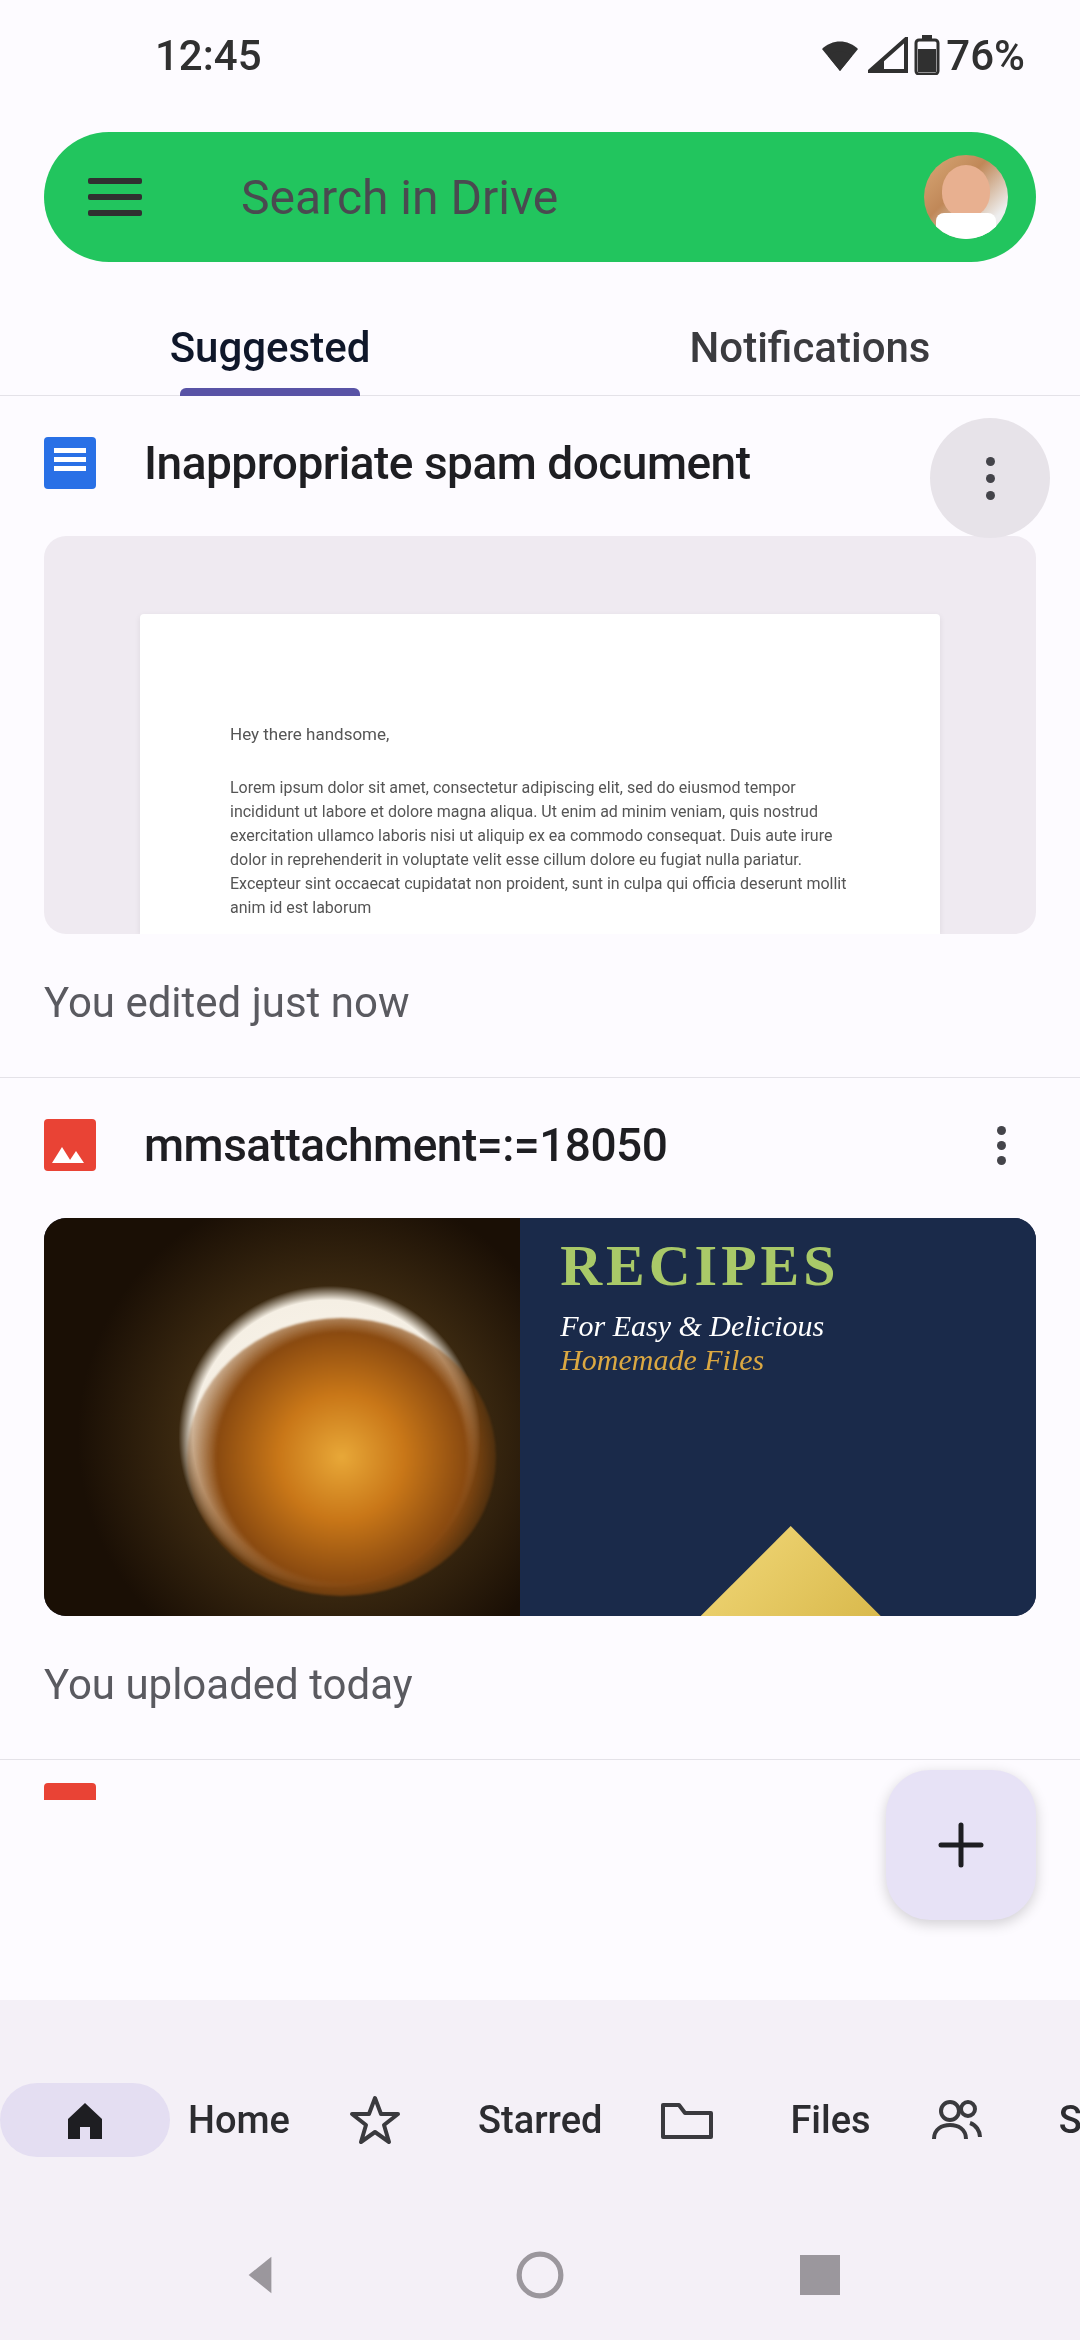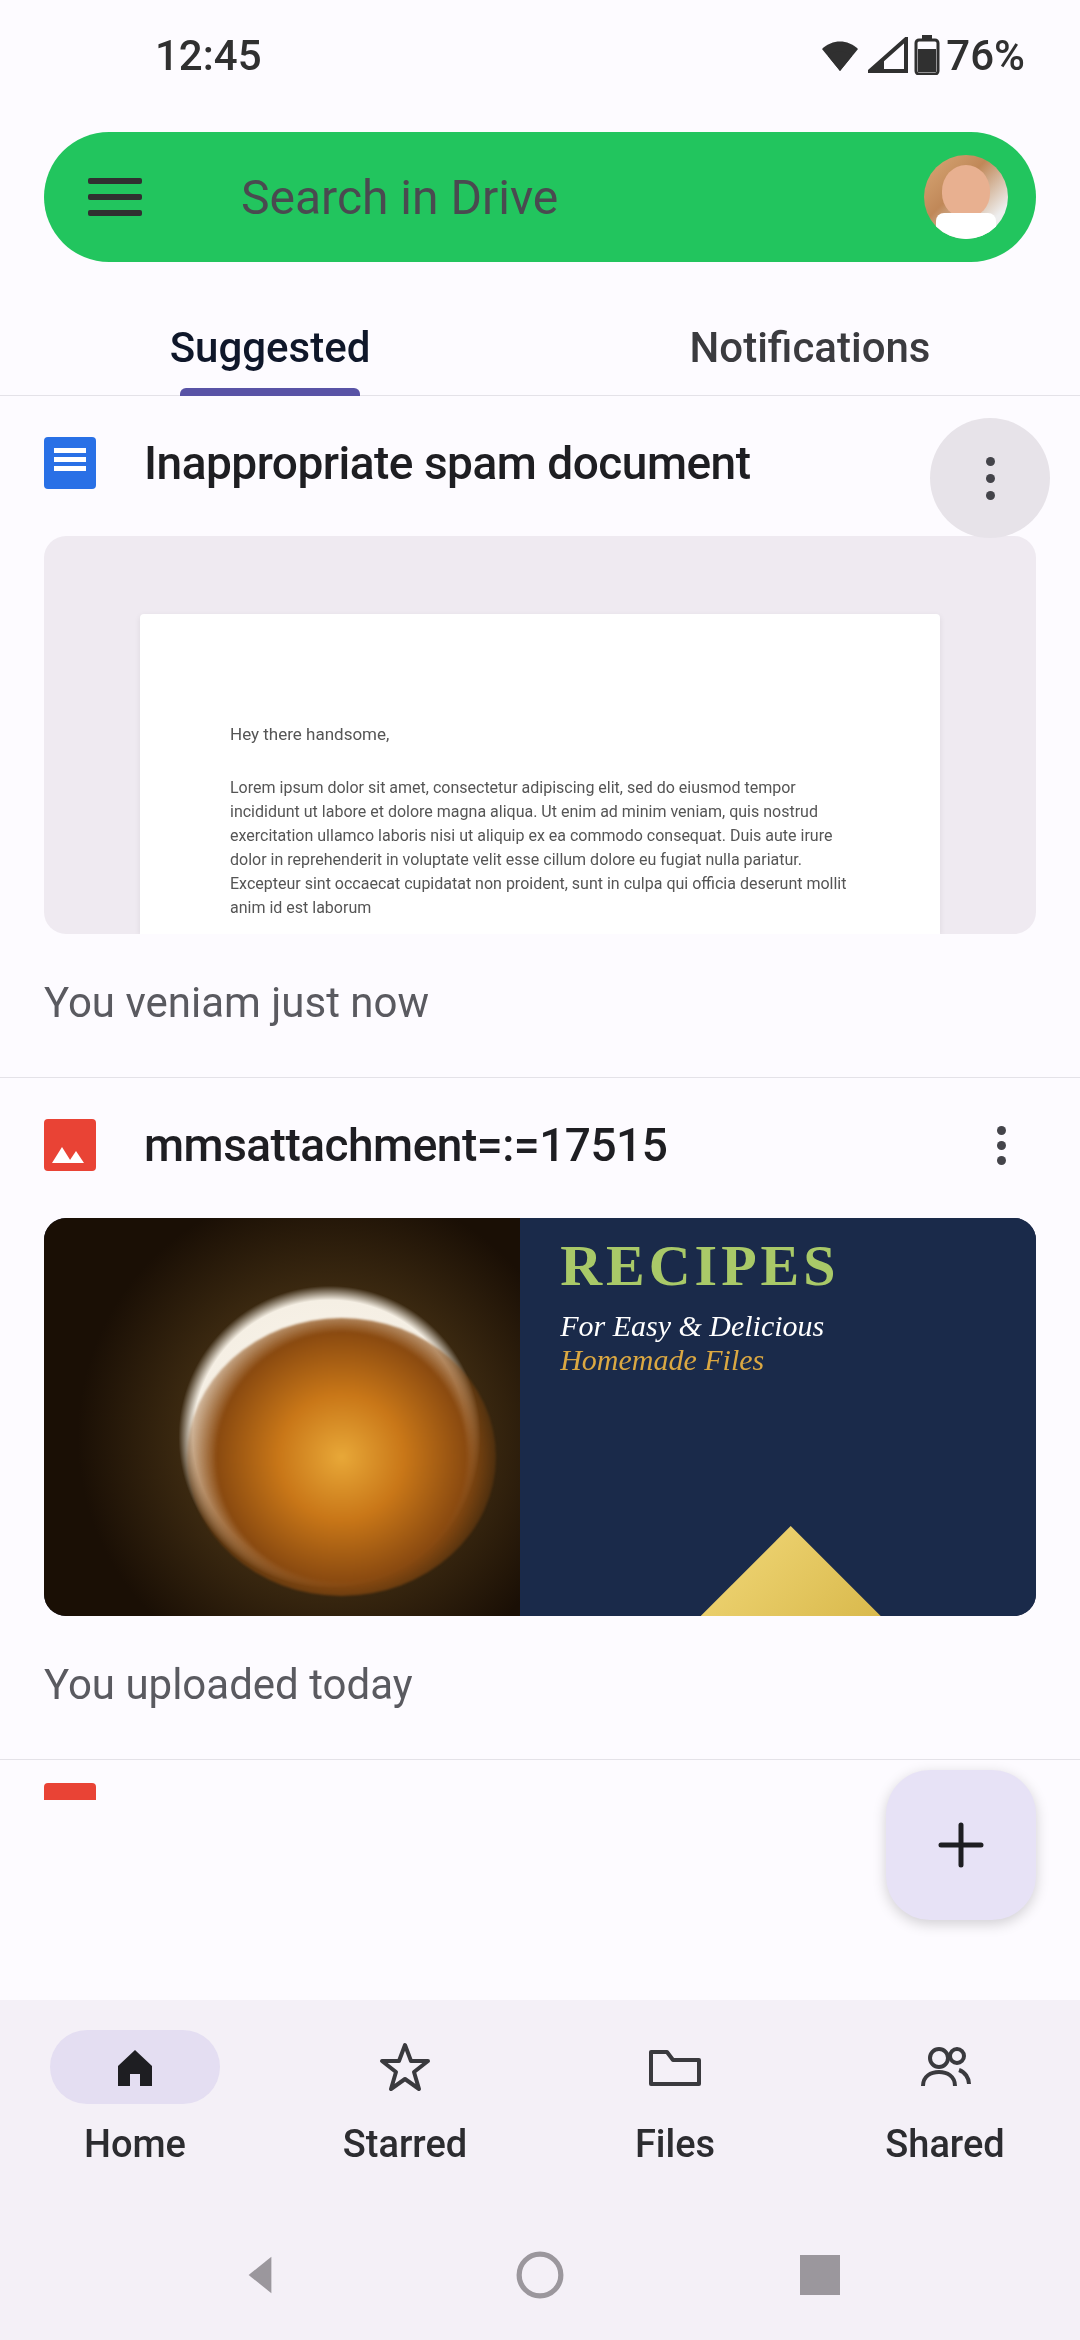--- a/index.html
+++ b/index.html
@@ -121,21 +121,21 @@
   
   .bottom-nav {
     position: absolute;
     bottom: 130px;
     left: 0; right: 0;
     height: 210px;
     background: #f4f0f7;
     display: flex;
     padding-top: 30px;
   }
-  .nav-item { flex:1; display:flex; flex-direction:column; align-items:center; gap:18px; cursor:pointer; }
+  .nav-item { flex:1; display:flex; flex-direction:row; align-items:center; gap:18px; cursor:pointer; }
   .nav-icon-wrap { width: 170px; height: 74px; border-radius: 40px; display:flex; align-items:center; justify-content:center; }
   .nav-item.active .nav-icon-wrap { background:#e4def2; }
   .nav-label { font-size: 38px; font-weight: 500; color:#2c2c30; }
   
   .sys-nav {
     position:absolute; bottom:0; left:0; right:0; height:130px;
     background:#f4f0f7;
     display:flex; align-items:center; justify-content:space-around;
     padding: 0 120px;
   }
@@ -191,27 +191,27 @@
         <span></span>
         <span></span>
         <span></span>
       </div>
     <div class="preview-doc">
       <div class="doc-page">
         <div class="greeting">Hey there handsome,</div>
         <div class="body">Lorem ipsum dolor sit amet, consectetur adipiscing elit, sed do eiusmod tempor incididunt ut labore et dolore magna aliqua. Ut enim ad minim veniam, quis nostrud exercitation ullamco laboris nisi ut aliquip ex ea commodo consequat. Duis aute irure dolor in reprehenderit in voluptate velit esse cillum dolore eu fugiat nulla pariatur. Excepteur sint occaecat cupidatat non proident, sunt in culpa qui officia deserunt mollit anim id est laborum</div>
       </div>
     </div>
-    <div class="item-meta">You veniam just now</div>
+    <div class="item-meta">You edited just now</div>
   </div>
 
   <div class="item">
     <div class="item-header">
       <div class="file-icon img-icon"></div>
-      <div class="item-title">mmsattachment=:=17515</div>
+      <div class="item-title">mmsattachment=:=18050</div>
       <div class="more-btn">
           <span></span>
           <span></span>
           <span></span>
         </div>
     </div>
     <div class="preview-img">
       <div class="plate"></div>
       <div class="book">
         <div class="book-recipes">RECIPES</div>

